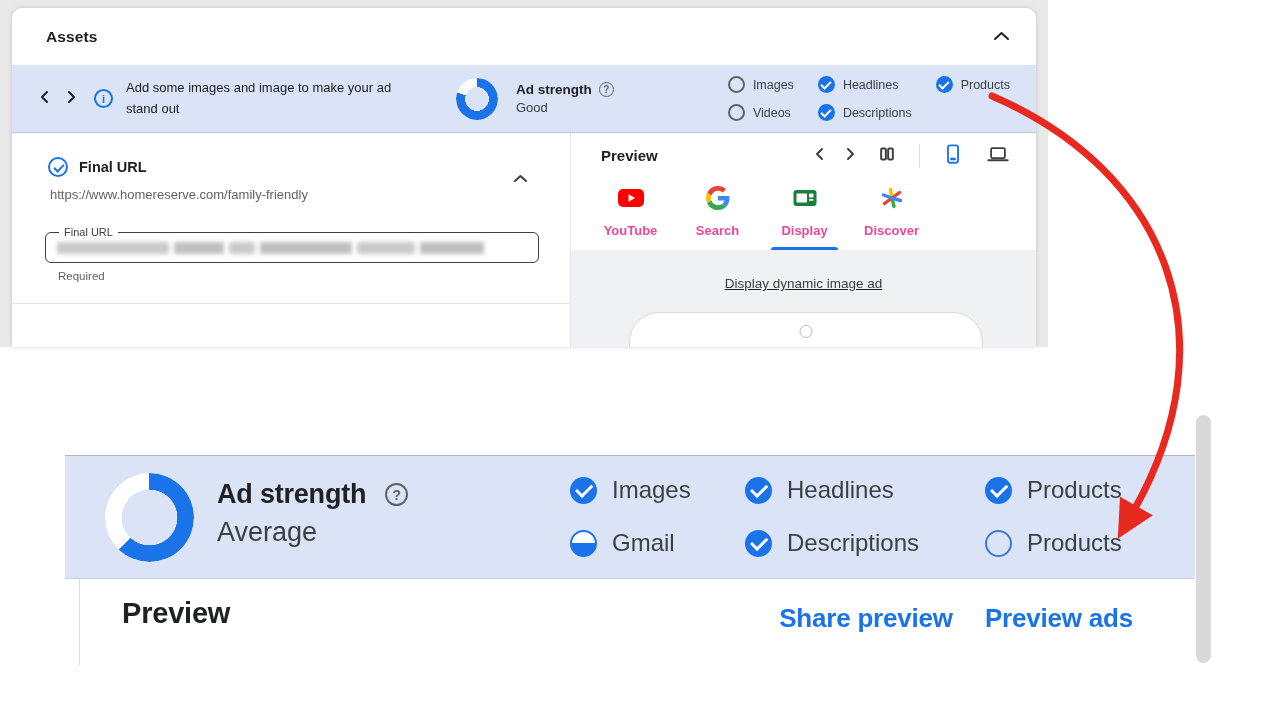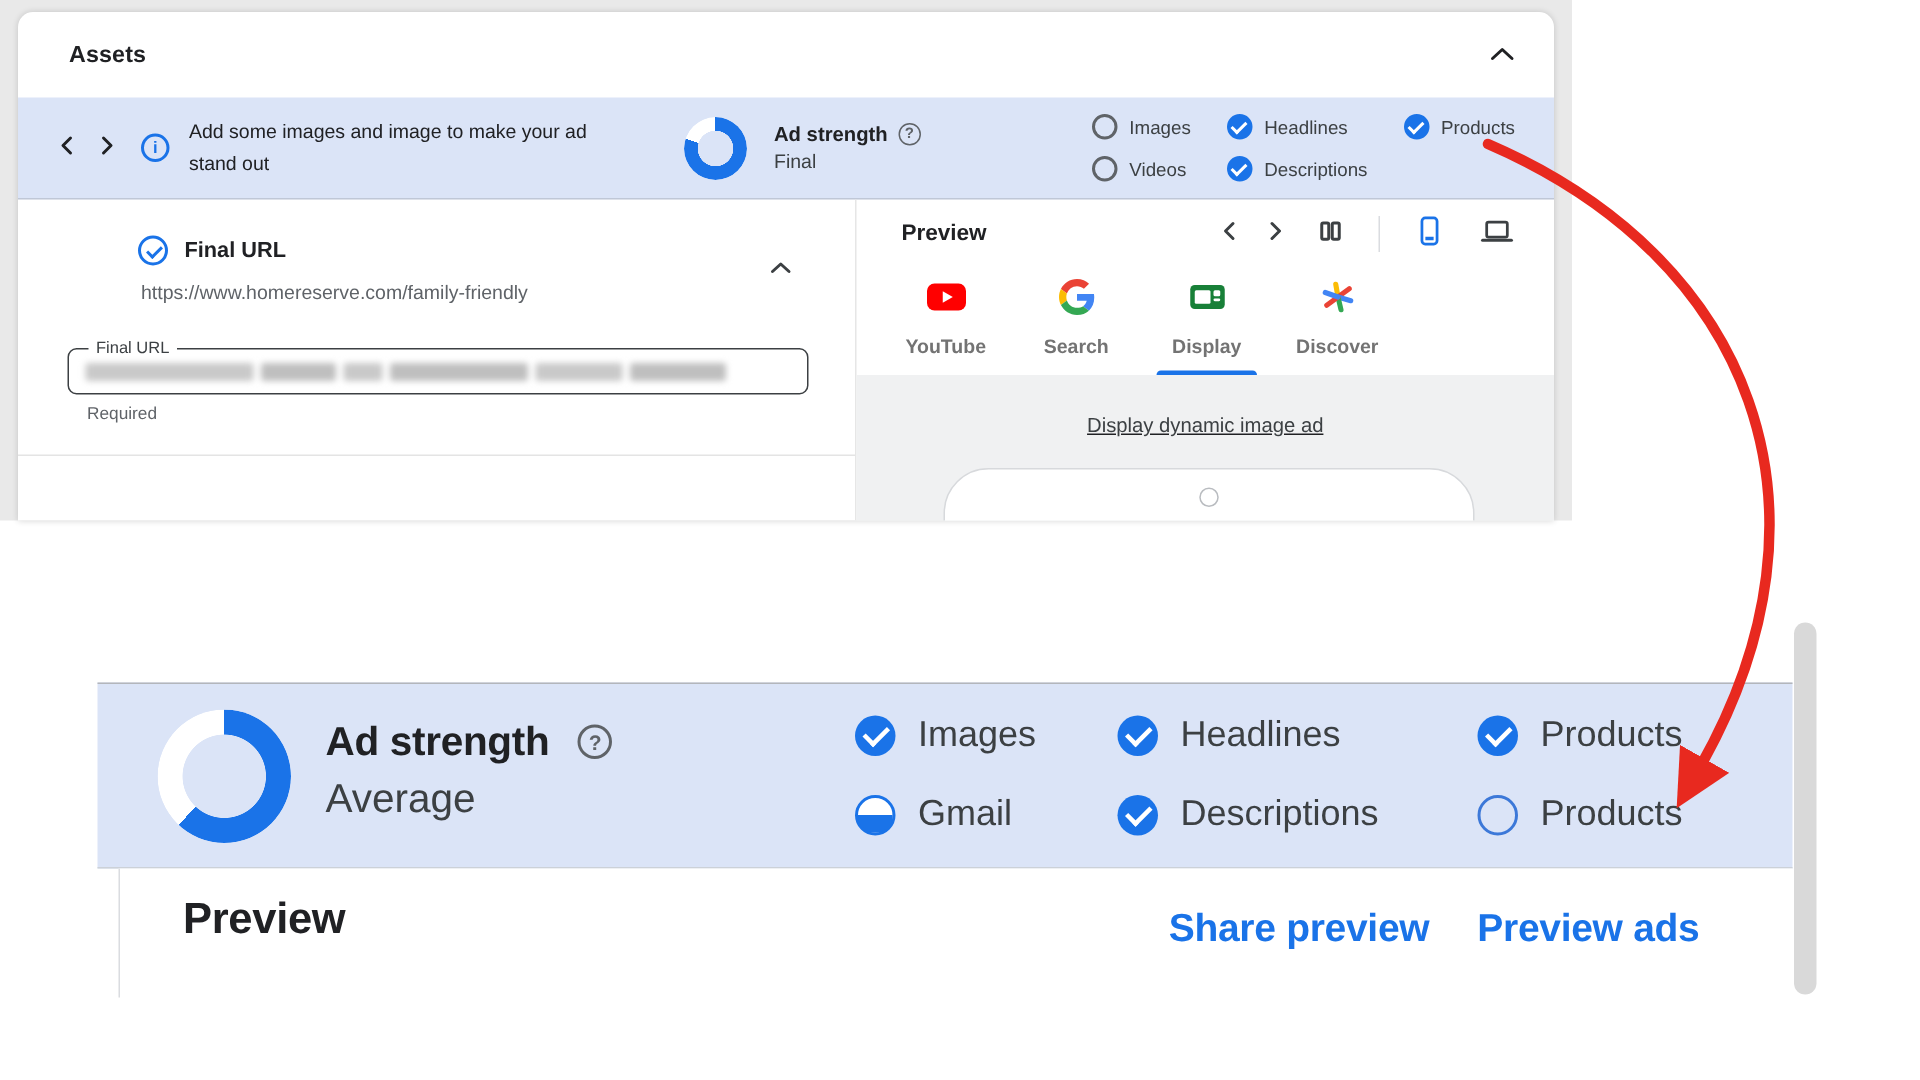--- a/index.html
+++ b/index.html
@@ -46,21 +46,21 @@
   .cb.sm.checked::after { content:""; position:absolute; left:3.5px; top:4.5px; width:8px; height:4px;
                           border-left:2px solid #fff; border-bottom:2px solid #fff; transform:rotate(-45deg); }
   .cb.lg.checked::after { content:""; position:absolute; left:5.5px; top:7px; width:13px; height:6.5px;
                           border-left:3px solid #fff; border-bottom:3px solid #fff; transform:rotate(-45deg); }
   .cb.sm.unchecked { border:2px solid #5f6368; }
   .cb.lg.unchecked { border:2.5px solid #3c78d8; }
   .cb.lg.half { border:2.5px solid #1a73e8; background:linear-gradient(#fff 0 48%, #1a73e8 48% 100%); }
 
   
   .content-row { position:absolute; left:0; right:0; top:125px; bottom:0; display:flex; }
-  .finalurl-panel { width:558px; position:relative;padding-left:44px; }
+  .finalurl-panel { width:558px; position:relative; }
   .fu-head { margin:24px 0 0 36px; display:flex; align-items:center; gap:11px; }
   .check-outline { position:relative; width:20px; height:20px; border:2px solid #1a73e8; border-radius:50%; }
   .check-outline::after { content:""; position:absolute; left:3.5px; top:4.5px; width:8px; height:4px;
                           border-left:2px solid #1a73e8; border-bottom:2px solid #1a73e8; transform:rotate(-45deg); }
   .fu-title { font-size:14.5px; font-weight:700; }
   .fu-collapse { position:absolute; right:42px; top:38px; }
   .fu-url { margin:10px 0 0 38px; font-size:13px; color:#5f6368; }
   .fu-field { position:absolute; left:33px; top:99px; width:494px; height:31px;
               border:1.5px solid #3c4043; border-radius:6px; background:#fff; }
   .fu-field-label { position:absolute; top:-7px; left:13px; background:#fff; padding:0 5px;
@@ -72,21 +72,21 @@
   .fu-divider { position:absolute; left:0; right:0; top:170px; height:1px; background:#e4e4e4; }
 
   .preview-panel { flex:1; border-left:1px solid #e6e6e6; position:relative; }
   .pv-head { height:45px; display:flex; align-items:center; padding:0 26px 0 30px; }
   .pv-title { font-size:15px; font-weight:700; }
   .pv-tools { margin-left:auto; display:flex; align-items:center; gap:22px; }
   .pv-vline { width:1px; height:24px; background:#dadce0; }
   .pv-tabs { display:flex; padding:2px 16px 0; }
   .pv-tab { width:87px; height:70px; display:flex; flex-direction:column; align-items:center; cursor:pointer; position:relative; }
   .pv-tab .tab-ico { height:28px; margin-top:4px; display:flex; align-items:center; justify-content:center; }
-  .pv-tab .tab-label { margin-top:11px; font-size:13px; font-weight:600; color:#737373; }
+  .pv-tab .tab-label { margin-top:11px; font-size:13px; font-weight:600; color:#ec4899; }
   .pv-tab.active::after { content:""; position:absolute; left:10px; right:10px; bottom:0; height:3px;
                           background:#1a73e8; border-radius:3px 3px 0 0; }
   .pv-ad-area { position:absolute; left:0; right:0; top:117px; bottom:0; background:#f0f1f2;text-decoration:underline; }
   .pv-caption { margin-top:26px; text-align:center; font-size:13.5px; color:#3c4043; }
   .phone-mock { position:absolute; left:58px; width:354px; top:62px; height:45px; background:#fff;
                 border:1px solid #d7d9dc; border-radius:30px 30px 0 0; }
   .phone-cam { position:absolute; left:50%; top:12px; transform:translateX(-50%); width:13px; height:13px;
                border:1.5px solid #b9bcc0; border-radius:50%; }
 
   
@@ -156,21 +156,21 @@
           <div>Add some images and image to make your ad</div>
           <div>stand out</div>
         </div>
 
         <div class="ring ring-sm" style="background: conic-gradient(rgb(26, 115, 232) 0deg, rgb(26, 115, 232) 288deg, rgb(255, 255, 255) 288deg, rgb(255, 255, 255) 360deg);"></div>
         <div class="strength-sm">
           <div class="strength-row">
             <span class="strength-label-sm">Ad strength</span>
             <span class="help-icon-sm">?</span>
           </div>
-          <div class="strength-value-sm">Final</div>
+          <div class="strength-value-sm">Good</div>
         </div>
 
         <div class="checks-sm">
           <div class="ck-col">
             <div class="ck-item">
               <span class="cb sm unchecked"></span>
               <span class="ck-label-sm">Images</span>
             </div>
             <div class="ck-item">
               <span class="cb sm unchecked"></span>

